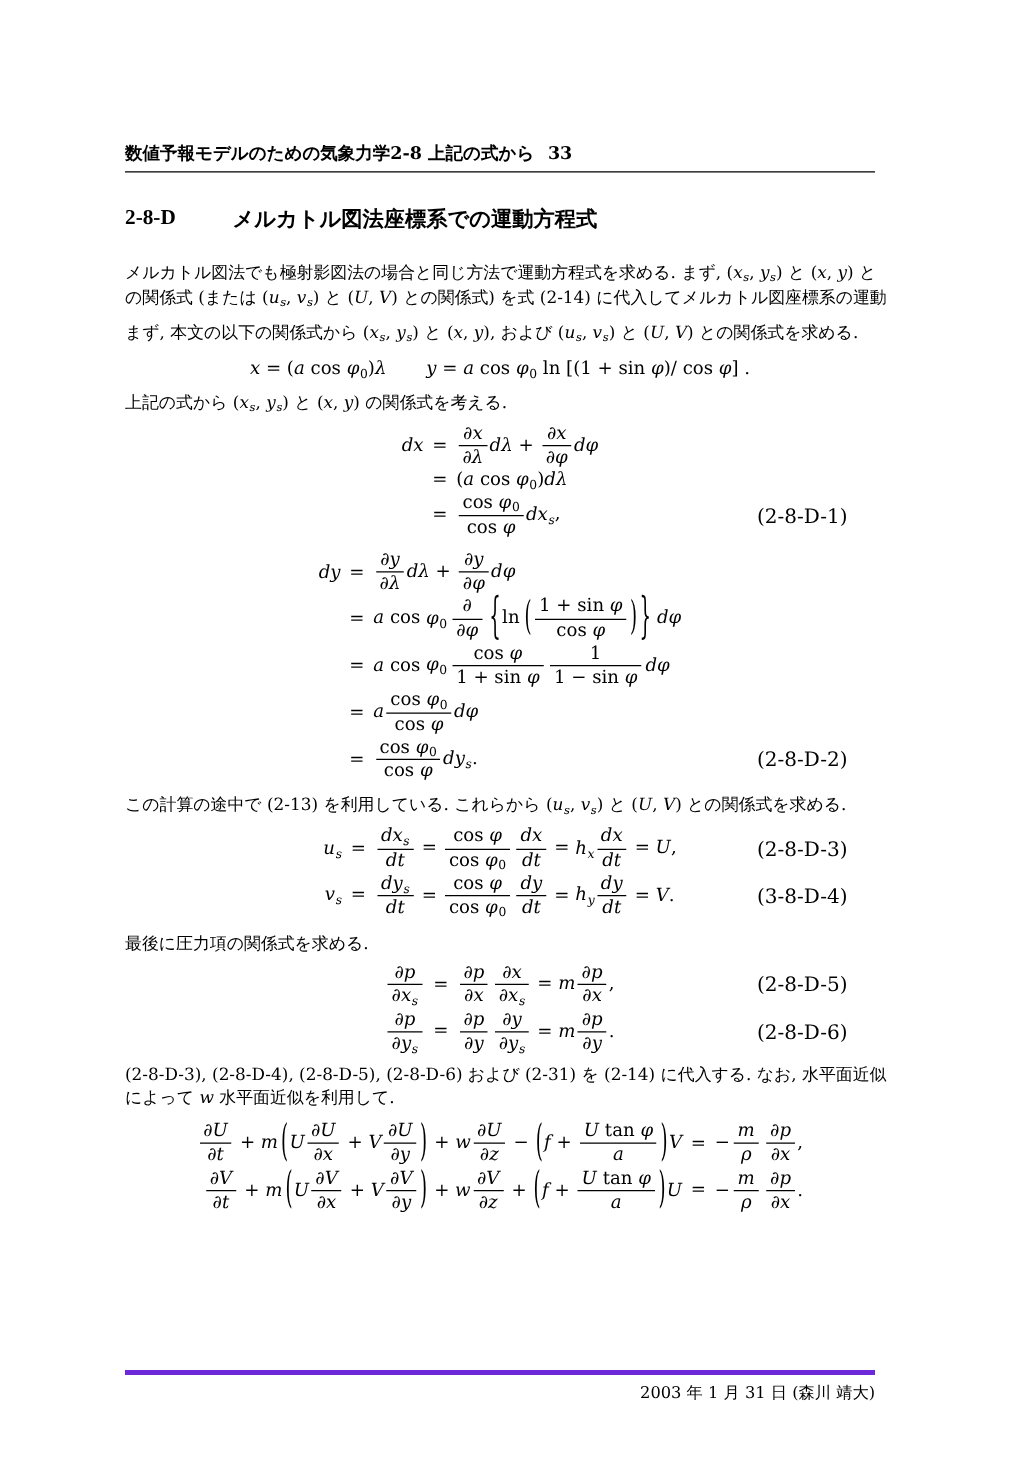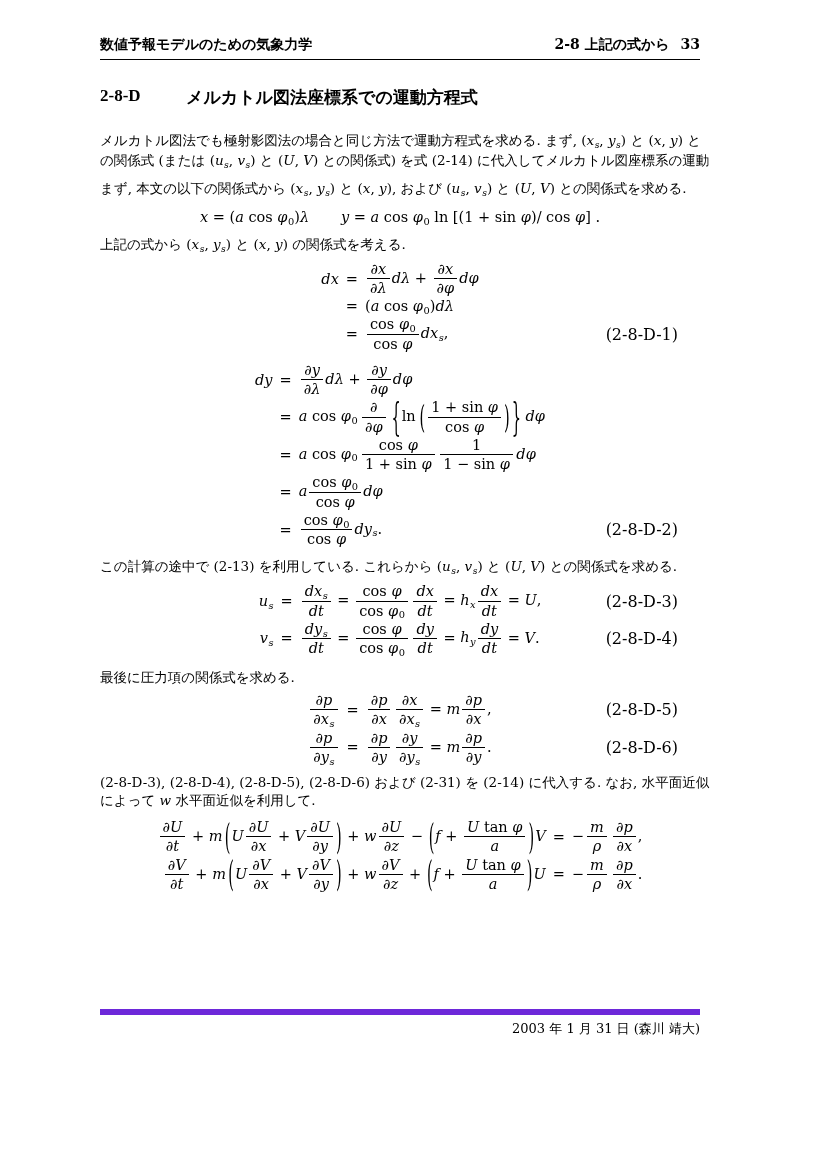--- a/index.html
+++ b/index.html
@@ -2,22 +2,22 @@
 <html><head>
 <meta charset="utf-8">
 <style>
   *{box-sizing:border-box}
   html,body{margin:0;padding:0;background:#fff}
   .page{position:relative;width:826px;height:1169px;background:#ffffff;color:#000;
         font-family:"DejaVu Serif","Liberation Serif",serif;overflow:hidden}
   .content{position:absolute;left:100px;top:0;width:600px}
 
   
-  .pghead{display:flex;justify-content:space-between;align-items:baseline;
-          padding-top:36px;padding-bottom:5px;border-bottom:1.6px solid #000;
+  .pghead{display:flex;align-items:baseline;
+          padding-top:114px;padding-bottom:5px;border-bottom:1.6px solid #000;
           font-family:"DejaVu Sans","Liberation Sans",sans-serif;font-weight:bold;font-size:14px}
   .hdr-right{white-space:nowrap}
   .hdr-serif{font-family:"DejaVu Serif","Liberation Serif",serif}
   .pagenum{margin-left:6px}
 
   
   .heading{margin:26px 0 0;display:flex;font-size:17px;font-weight:bold}
   .sec-num{font-family:Liberation Serif, serif;width:86px}
   .sec-title{font-family:"DejaVu Sans","Liberation Sans",sans-serif}
 
@@ -41,21 +41,21 @@
   .fnum{display:block;padding:0 3px 1px}
   .fden{display:block;border-top:1px solid #000;padding:1px 3px 0}
   .bg{display:inline-block;vertical-align:middle;line-height:1;margin:0 1px}
   .hsp{display:inline-block}
 
   .mt6{margin-top:6px}.mt8{margin-top:8px}.mt10{margin-top:10px}
   .mt12{margin-top:12px}.mt22{margin-top:22px}
   .my10{margin-top:10px;margin-bottom:10px}
 
   
-  .pgfoot{position:absolute;left:100px;width:600px;top:1009px;border-top:6px solid #6d28d9;
+  .pgfoot{position:absolute;left:100px;width:600px;top:1096px;border-top:4px solid #6d28d9;
           padding-top:5px;text-align:right;font-size:13px}
 </style>
 </head>
 <body>
 
 <div class="page">
   <div class="content">
 
     <div class="pghead">
       <span>数値予報モデルのための気象力学</span>
@@ -137,21 +137,21 @@
     <div class="eq mt6 eqgrid">
         <div class="spc"></div>
         <div class="lhsc"><span><span class="mi">u</span><span class="msub mi">s</span></span></div>
         <div class="relc"><span class="mr">=</span></div>
         <div class="rhsc"><span class="frac"><span class="fnum"><span><span class="mi">dx</span><span class="msub mi">s</span></span></span><span class="fden"><span><span class="mi">dt</span></span></span></span><span class="mr"> = </span><span class="frac"><span class="fnum"><span class="mr">cos </span><span><span class="mi">φ</span></span></span><span class="fden"><span class="mr">cos </span><span><span class="mi">φ</span><span class="msub mr">0</span></span></span></span><span class="hsp" style="width: 0.1em;"></span><span class="frac"><span class="fnum"><span><span class="mi">dx</span></span></span><span class="fden"><span><span class="mi">dt</span></span></span></span><span class="mr"> = </span><span><span class="mi">h</span><span class="msub mi">x</span></span><span class="frac"><span class="fnum"><span><span class="mi">dx</span></span></span><span class="fden"><span><span class="mi">dt</span></span></span></span><span class="mr"> = </span><span><span class="mi">U</span></span><span class="mr">,</span></div>
         <div class="tagc">(2-8-D-3)</div>
         <div class="spc"></div>
         <div class="lhsc"><span><span class="mi">v</span><span class="msub mi">s</span></span></div>
         <div class="relc"><span class="mr">=</span></div>
         <div class="rhsc"><span class="frac"><span class="fnum"><span><span class="mi">dy</span><span class="msub mi">s</span></span></span><span class="fden"><span><span class="mi">dt</span></span></span></span><span class="mr"> = </span><span class="frac"><span class="fnum"><span class="mr">cos </span><span><span class="mi">φ</span></span></span><span class="fden"><span class="mr">cos </span><span><span class="mi">φ</span><span class="msub mr">0</span></span></span></span><span class="hsp" style="width: 0.1em;"></span><span class="frac"><span class="fnum"><span><span class="mi">dy</span></span></span><span class="fden"><span><span class="mi">dt</span></span></span></span><span class="mr"> = </span><span><span class="mi">h</span><span class="msub mi">y</span></span><span class="frac"><span class="fnum"><span><span class="mi">dy</span></span></span><span class="fden"><span><span class="mi">dt</span></span></span></span><span class="mr"> = </span><span><span class="mi">V</span></span><span class="mr">.</span></div>
-        <div class="tagc">(2-8-D-4)</div>
+        <div class="tagc">(3-8-D-4)</div>
       </div>
 
     <div class="para mt12">
         <div class="pline"><span>最後に圧力項の関係式を求める.</span></div>
       </div>
 
     <div class="eq mt6 eqgrid">
         <div class="spc"></div>
         <div class="lhsc"><span class="frac"><span class="fnum"><span><span class="mi">∂p</span></span></span><span class="fden"><span><span class="mi">∂x</span><span class="msub mi">s</span></span></span></span></div>
         <div class="relc"><span class="mr">=</span></div>

